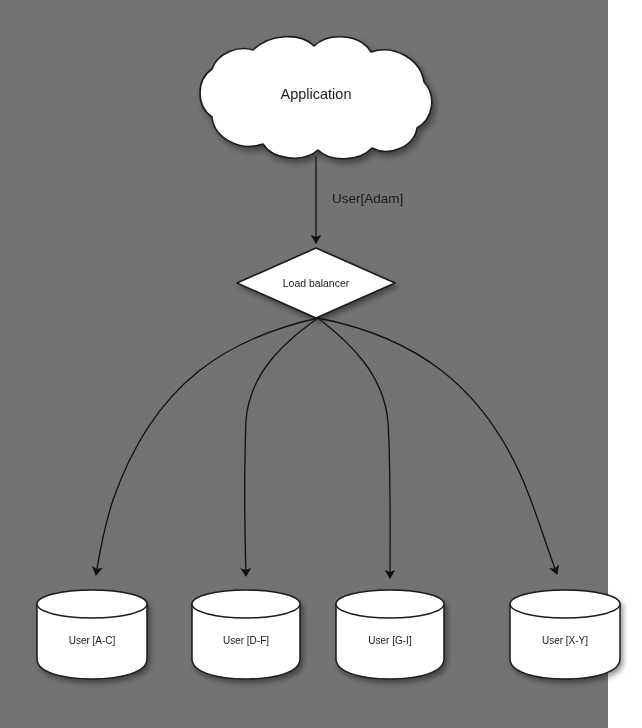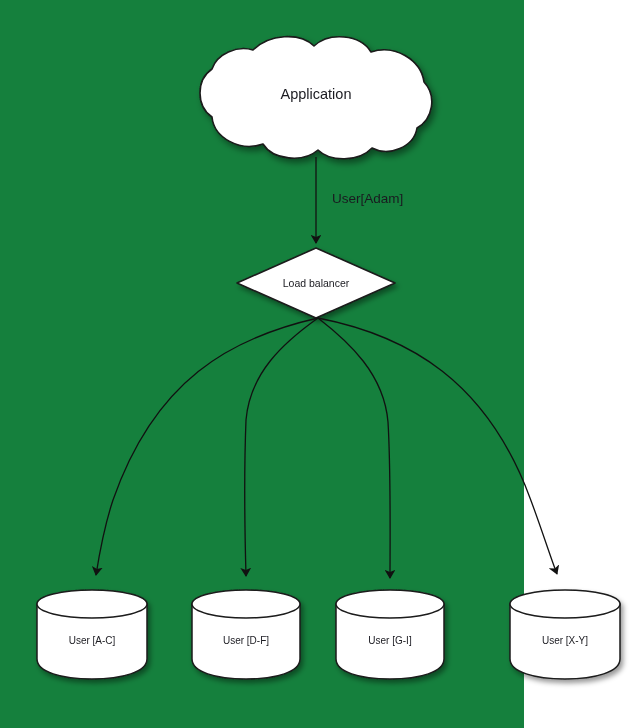--- a/index.html
+++ b/index.html
@@ -10,23 +10,23 @@
   }
   body {
     width: 642px;
     height: 728px;
     overflow: hidden;
     font-family: "Liberation Sans", sans-serif;
     -webkit-font-smoothing: antialiased;
   }
   #diagram-canvas {
     position: relative;
-    width: 524px;
+    width: 608px;
     height: 728px;
-    background: #15803d;
+    background: #737373;
   }
   #diagram-svg {
     position: absolute;
     top: 0;
     left: 0;
     width: 642px;
     height: 728px;
     display: block;
   }
   .shape-label {

